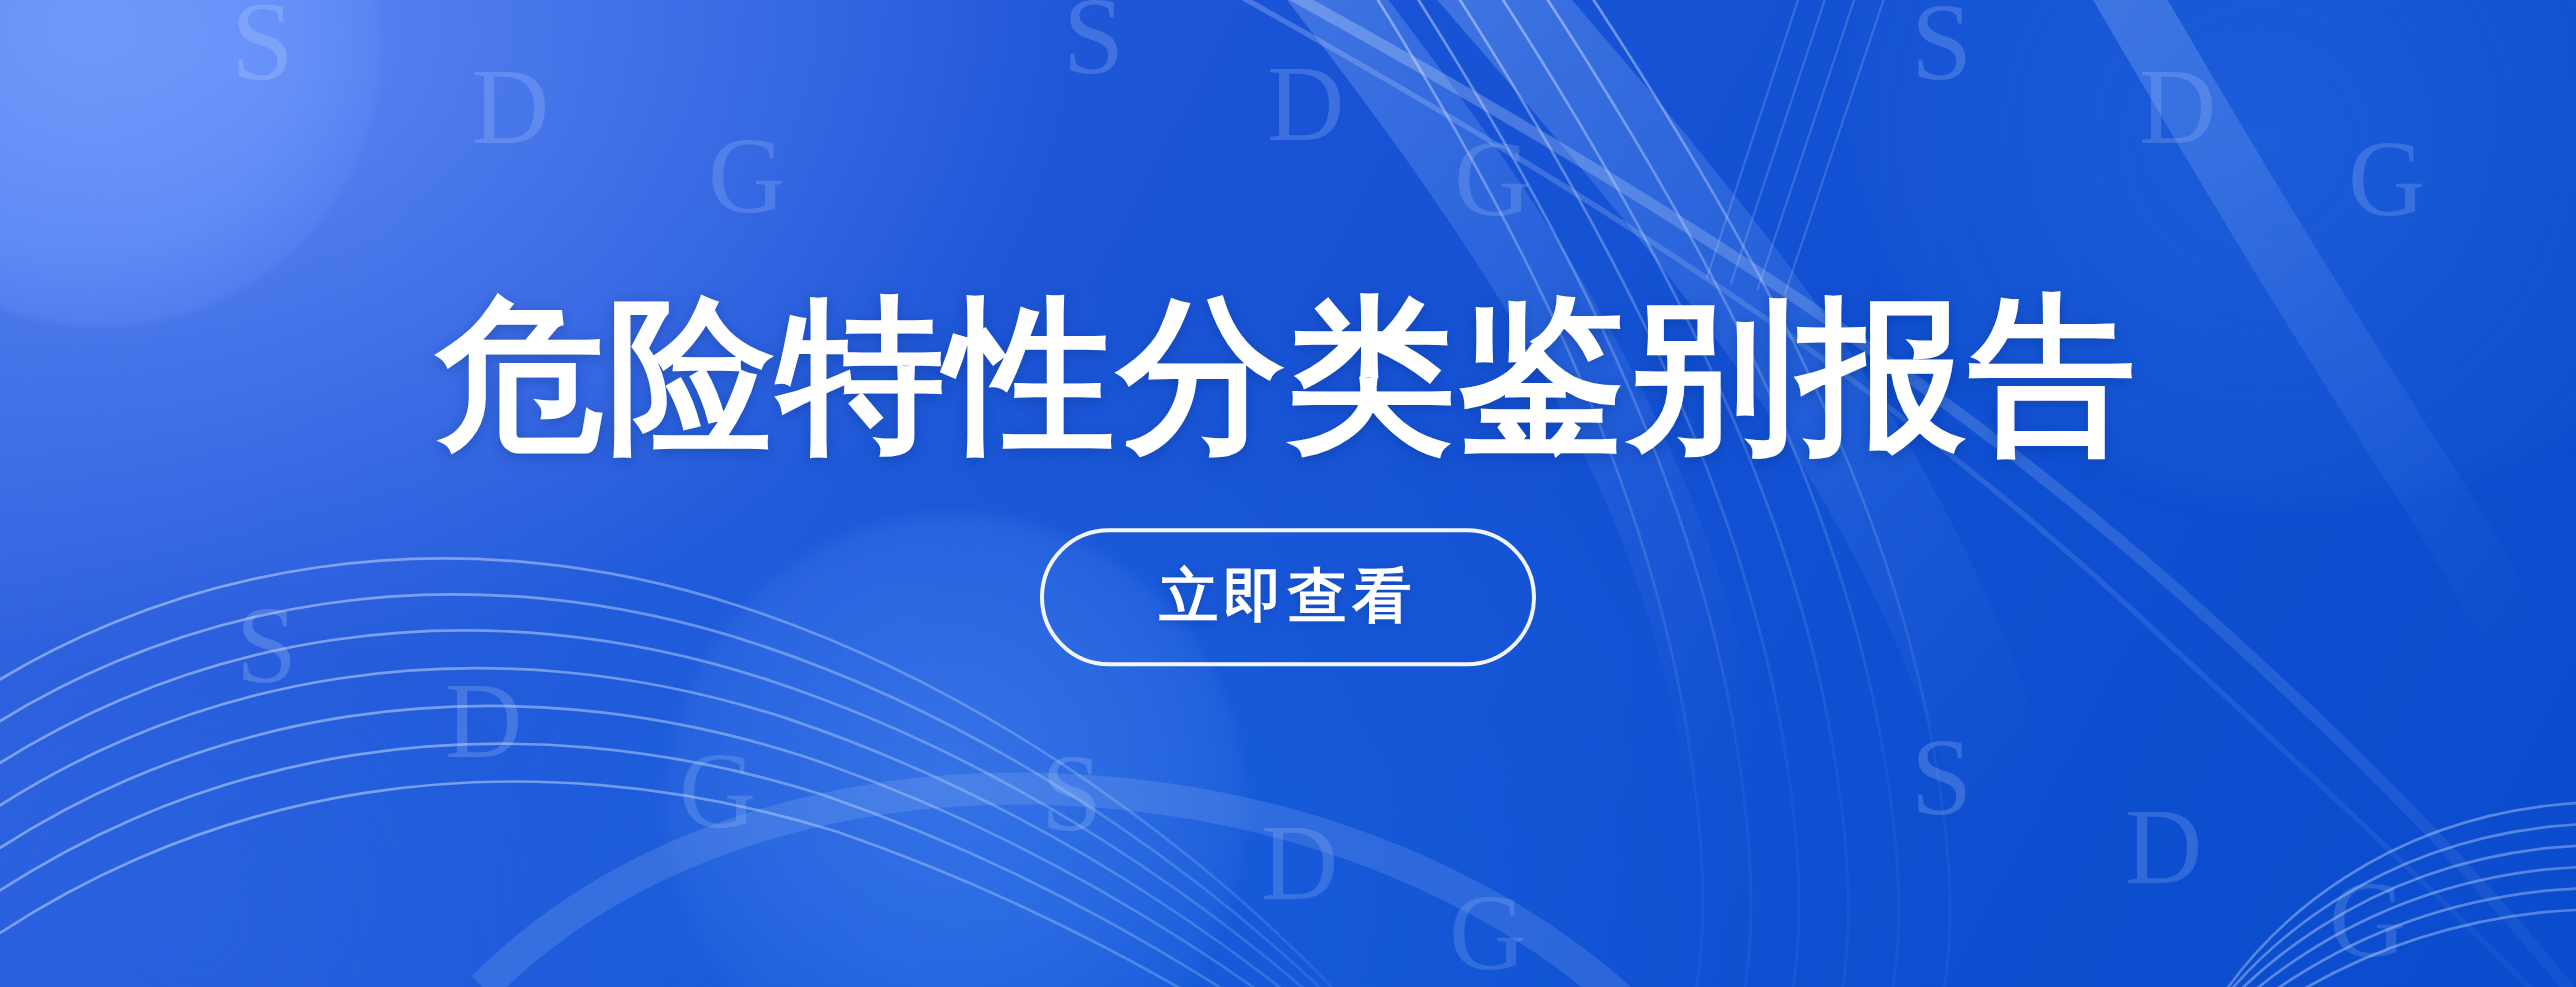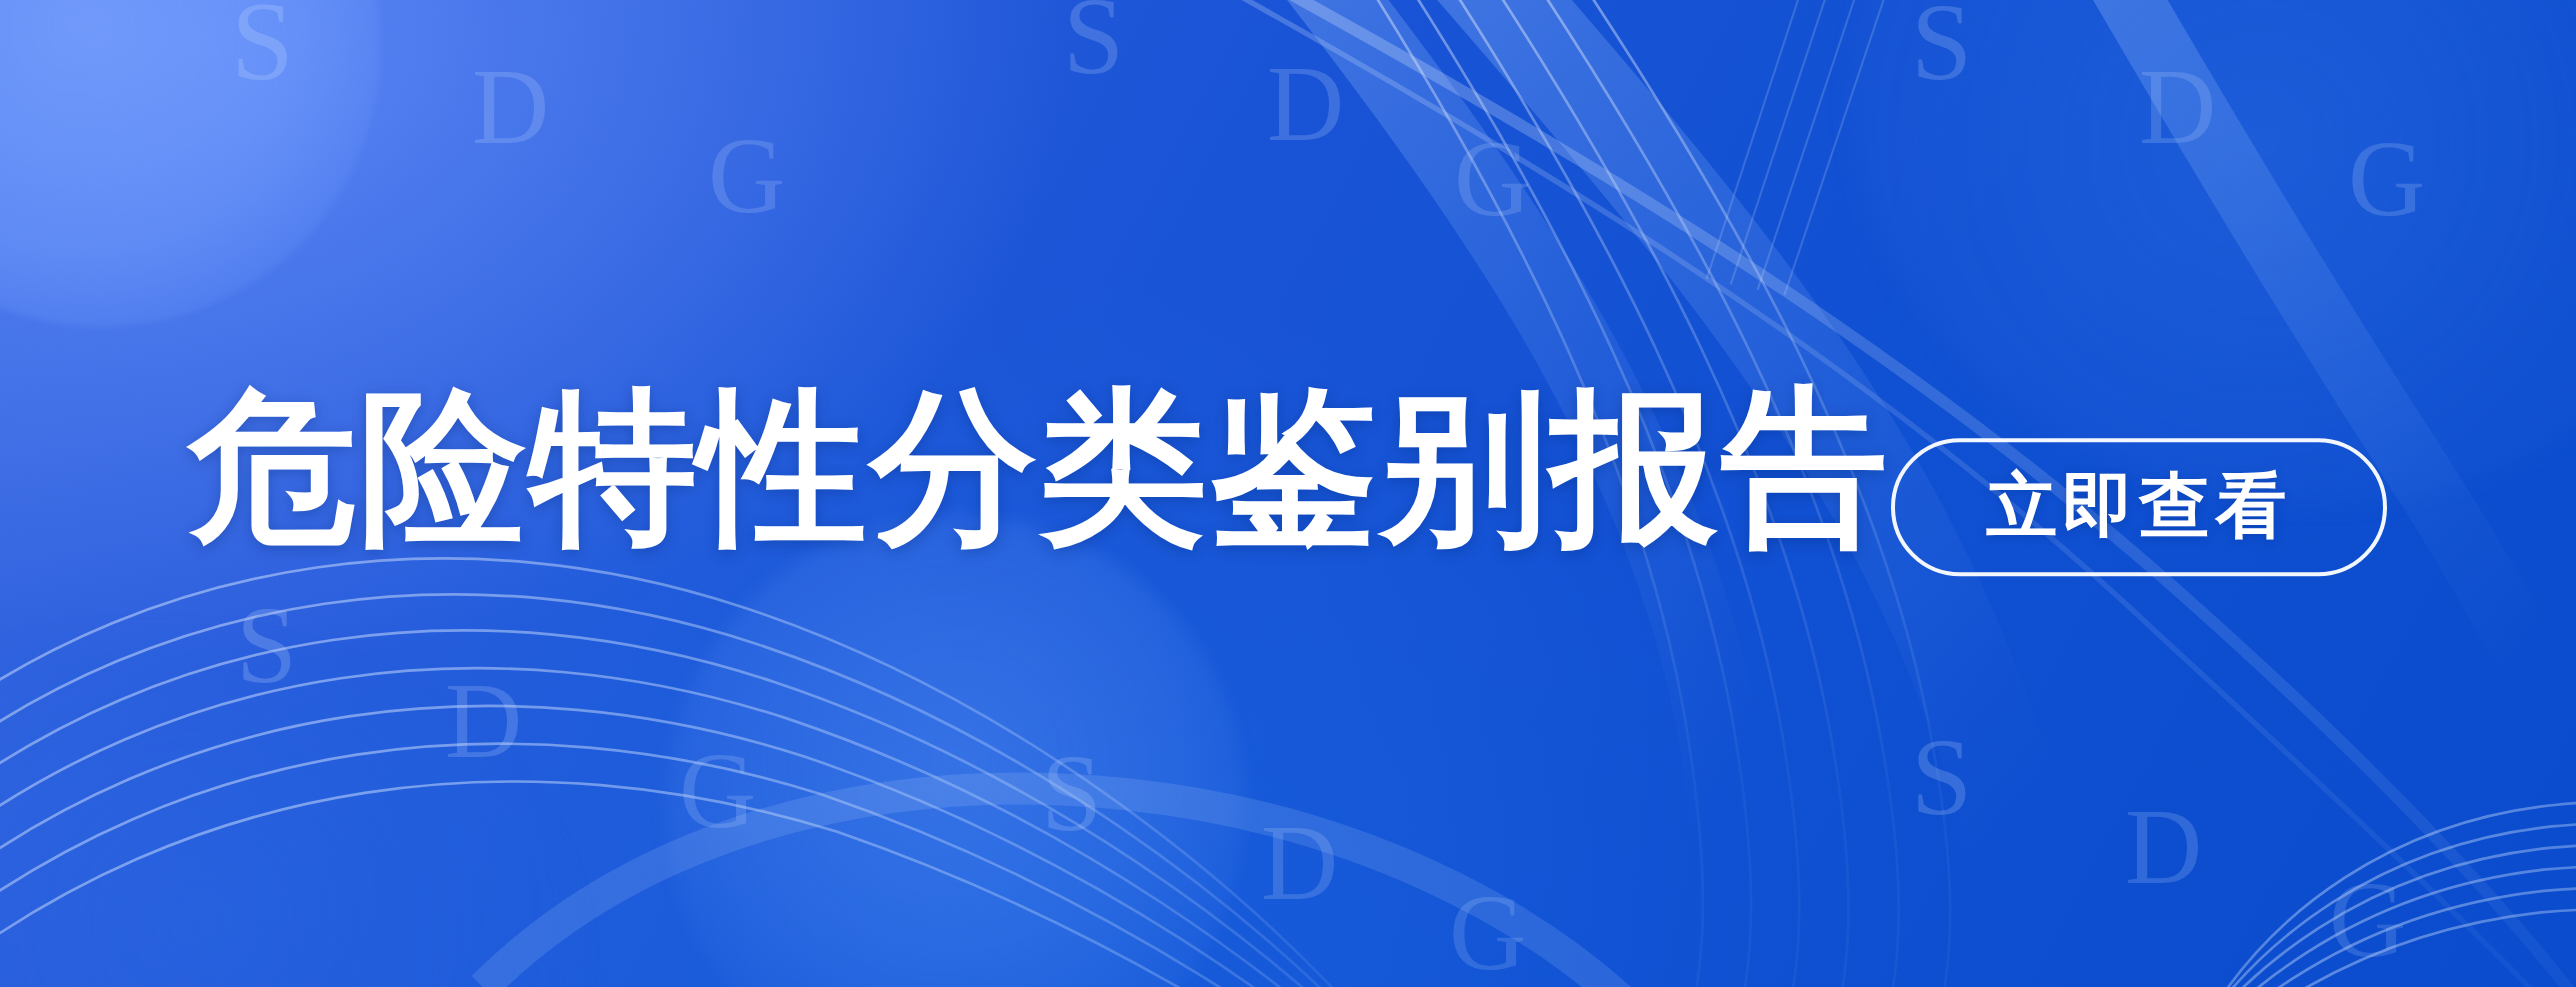--- a/index.html
+++ b/index.html
@@ -48,21 +48,21 @@
     line-height:1;
     user-select:none;
   }
 
   
   #lines{position:absolute;inset:0;pointer-events:none;}
 
   
   #content{
     position:absolute;inset:0;
-    display:flex;flex-direction:row;
+    display:flex;flex-direction:column;
     align-items:center;justify-content:center;
   }
   #title{
     font-family:"Liberation Sans",sans-serif;
     font-weight:700;
     font-size:167px;
     line-height:1.08;
     letter-spacing:3.2px;
     color:#ffffff;
     white-space:nowrap;
@@ -76,21 +76,21 @@
     border:4.8px solid rgba(255,255,255,0.95);
     border-radius:71px;
     display:flex;align-items:center;justify-content:center;
     box-sizing:border-box;
     background:transparent;
     transform:translateY(-9.7px);
   }
   #cta-label{
     font-family:"Liberation Sans",sans-serif;
     font-weight:700;
-    font-size:71px;
+    font-size:59px;
     letter-spacing:5.4px;
     color:#ffffff;
     white-space:nowrap;
     text-shadow:0 2.1px 8.6px rgba(4,38,110,0.25);
   }
 </style>
 </head>
 <body>
 
 <div id="banner">

